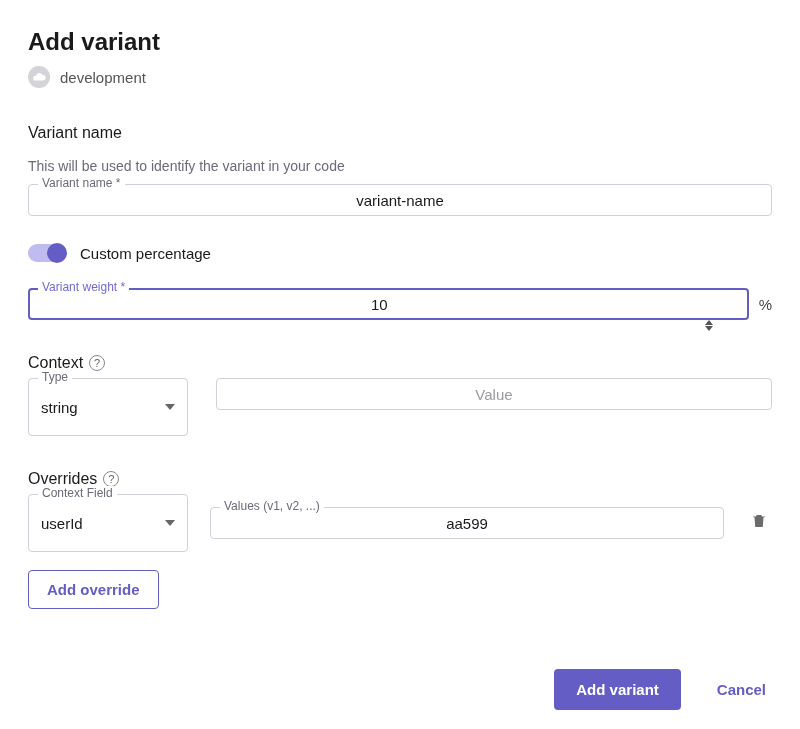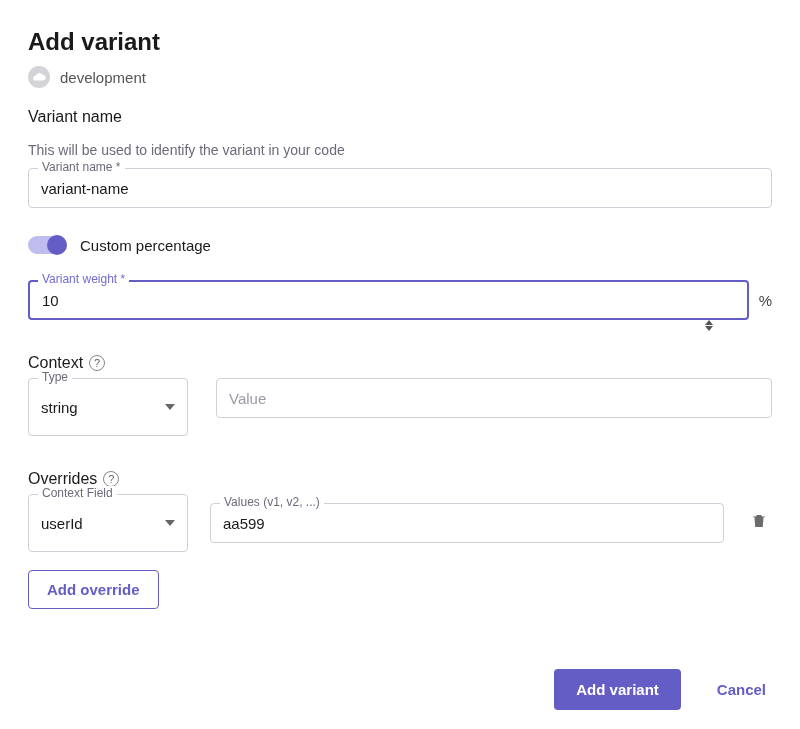--- a/index.html
+++ b/index.html
@@ -20,21 +20,21 @@
   }
   h1 {
     font-size: 24px;
     font-weight: 600;
     margin: 0 0 10px 0;
   }
   .env-row {
     display: flex;
     align-items: center;
     gap: 10px;
-    margin-bottom: 20px;
+    margin-bottom: 36px;
   }
   .env-icon {
     width: 22px; height: 22px;
     border-radius: 50%;
     background: #d3d3d8;
     display: flex; align-items: center; justify-content: center;
   }
   .env-icon svg { width: 14px; height: 14px; fill: #fff; }
   .env-label { color: #555; font-size: 15px; }
   .section-title { font-size: 16px; font-weight: 500; margin: 0 0 6px 0; display:flex; align-items:center; gap:6px;}
@@ -44,28 +44,29 @@
     position: absolute;
     top: -8px; left: 10px;
     background: #fff;
     padding: 0 4px;
     font-size: 12px;
     color: var(--text-muted);
   }
   .float-label.accent { color: var(--float-label); }
   .text-input, .num-input {
     width: 100%;
-    height: 40px;
+    height: 32px;
     border: 1px solid var(--border);
     border-radius: 4px;
     padding: 0 12px;
     font-size: 15px;
     font-family: inherit;
     color: var(--text);
     outline: none;
+    text-align: center;
   }
   .text-input::placeholder { color: #9a9aa5; }
   .focused { border: 2px solid var(--accent); }
   .weight-row { display: flex; align-items: center; gap: 10px; margin-bottom: 34px; position:relative;}
   .num-input { flex: 1; padding-right: 30px; }
   .spinner {
     position: absolute;
     right: 36px;
     display:flex; flex-direction:column; gap:1px;
   }

